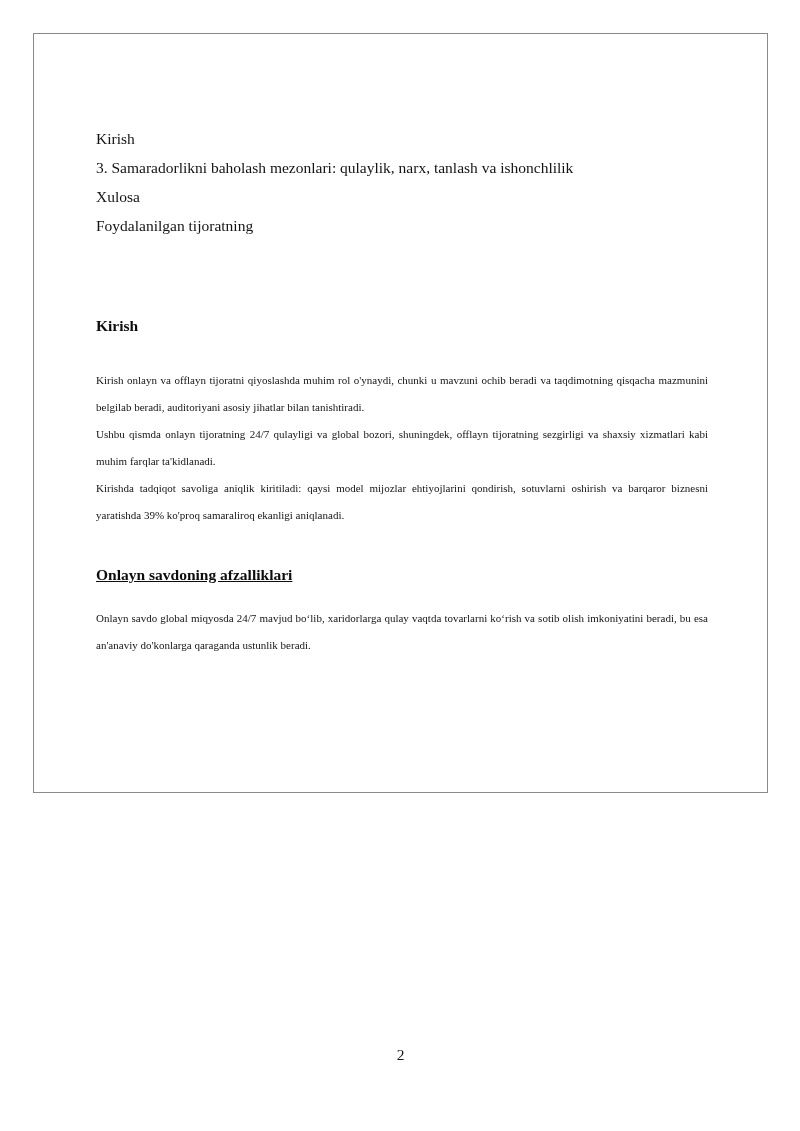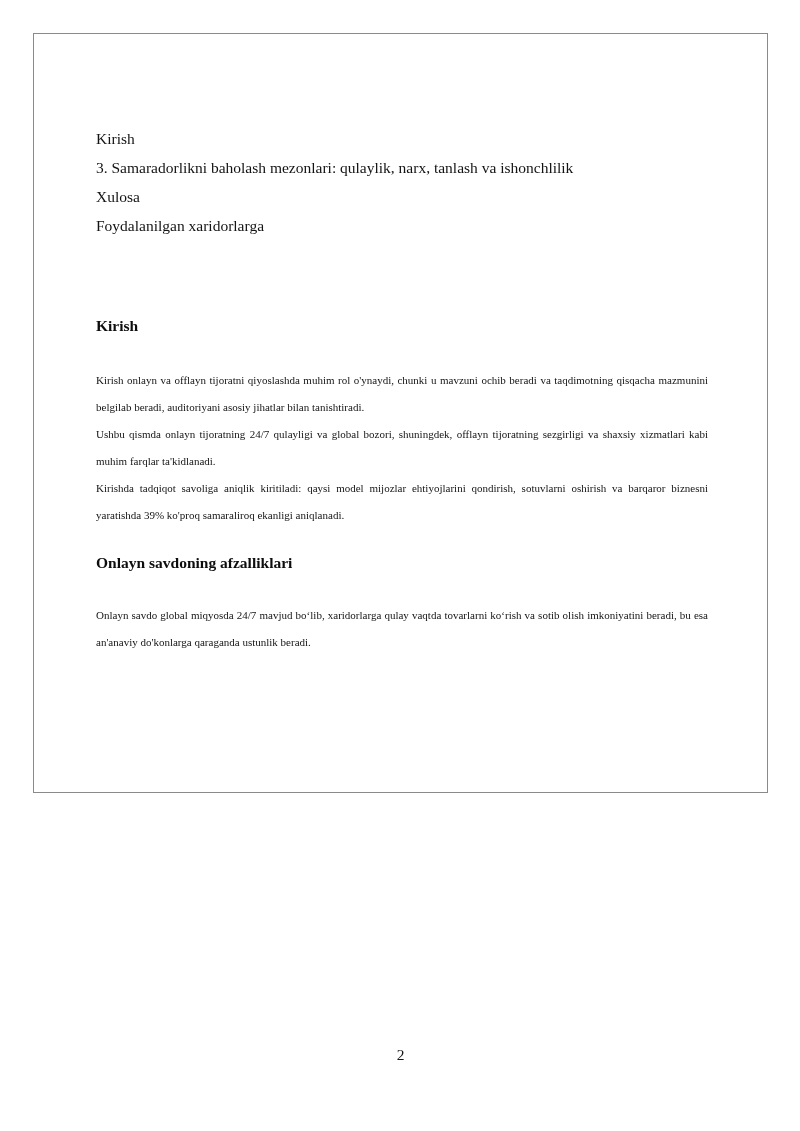--- a/index.html
+++ b/index.html
@@ -47,34 +47,34 @@
   }
 
   
   .heading {
     font-size: 15.5px;
     font-weight: bold;
     color: #0d0d0d;
     line-height: 20px;
   }
   .heading-kirish { margin-top: 76px; }
-  .heading-afzalliklari { margin-top: 24px; }
+  .heading-afzalliklari { margin-top: 36px; text-decoration: underline; }
 
   
   .para {
     font-size: 11px;
     line-height: 27px;
     color: #141414;
     text-align: justify;
     text-justify: inter-word;
     margin: 0;
   }
   .para-gap-lg { margin-top: 31px; }
   .para-gap-md { }
-  .para-gap-sm { margin-top: 29px; }
+  .para-gap-sm { margin-top: 20px; }
 
   
   .page-number {
     position: absolute;
     left: 0;
     right: 0;
     top: 1012px;
     text-align: center;
     font-size: 15.5px;
     color: #151515;
@@ -83,21 +83,21 @@
 </head>
 <body>
 
 <div class="page-frame">
   <div class="page-body">
 
     <div class="toc">
       <div class="toc-line">Kirish</div>
       <div class="toc-line">3. Samaradorlikni baholash mezonlari: qulaylik, narx, tanlash va ishonchlilik</div>
       <div class="toc-line">Xulosa</div>
-      <div class="toc-line">Foydalanilgan xaridorlarga</div>
+      <div class="toc-line">Foydalanilgan tijoratning</div>
     </div>
 
     <div class="heading heading-kirish">Kirish</div>
 
     <p class="para para-gap-lg">Kirish onlayn va offlayn tijoratni qiyoslashda muhim rol o'ynaydi, chunki u mavzuni ochib beradi va taqdimotning qisqacha mazmunini belgilab beradi, auditoriyani asosiy jihatlar bilan tanishtiradi.</p>
     <p class="para para-gap-md">Ushbu qismda onlayn tijoratning 24/7 qulayligi va global bozori, shuningdek, offlayn tijoratning sezgirligi va shaxsiy xizmatlari kabi muhim farqlar ta'kidlanadi.</p>
     <p class="para para-gap-md">Kirishda tadqiqot savoliga aniqlik kiritiladi: qaysi model mijozlar ehtiyojlarini qondirish, sotuvlarni oshirish va barqaror biznesni yaratishda 39% ko'proq samaraliroq ekanligi aniqlanadi.</p>
 
     <div class="heading heading-afzalliklari">Onlayn savdoning afzalliklari</div>
 

